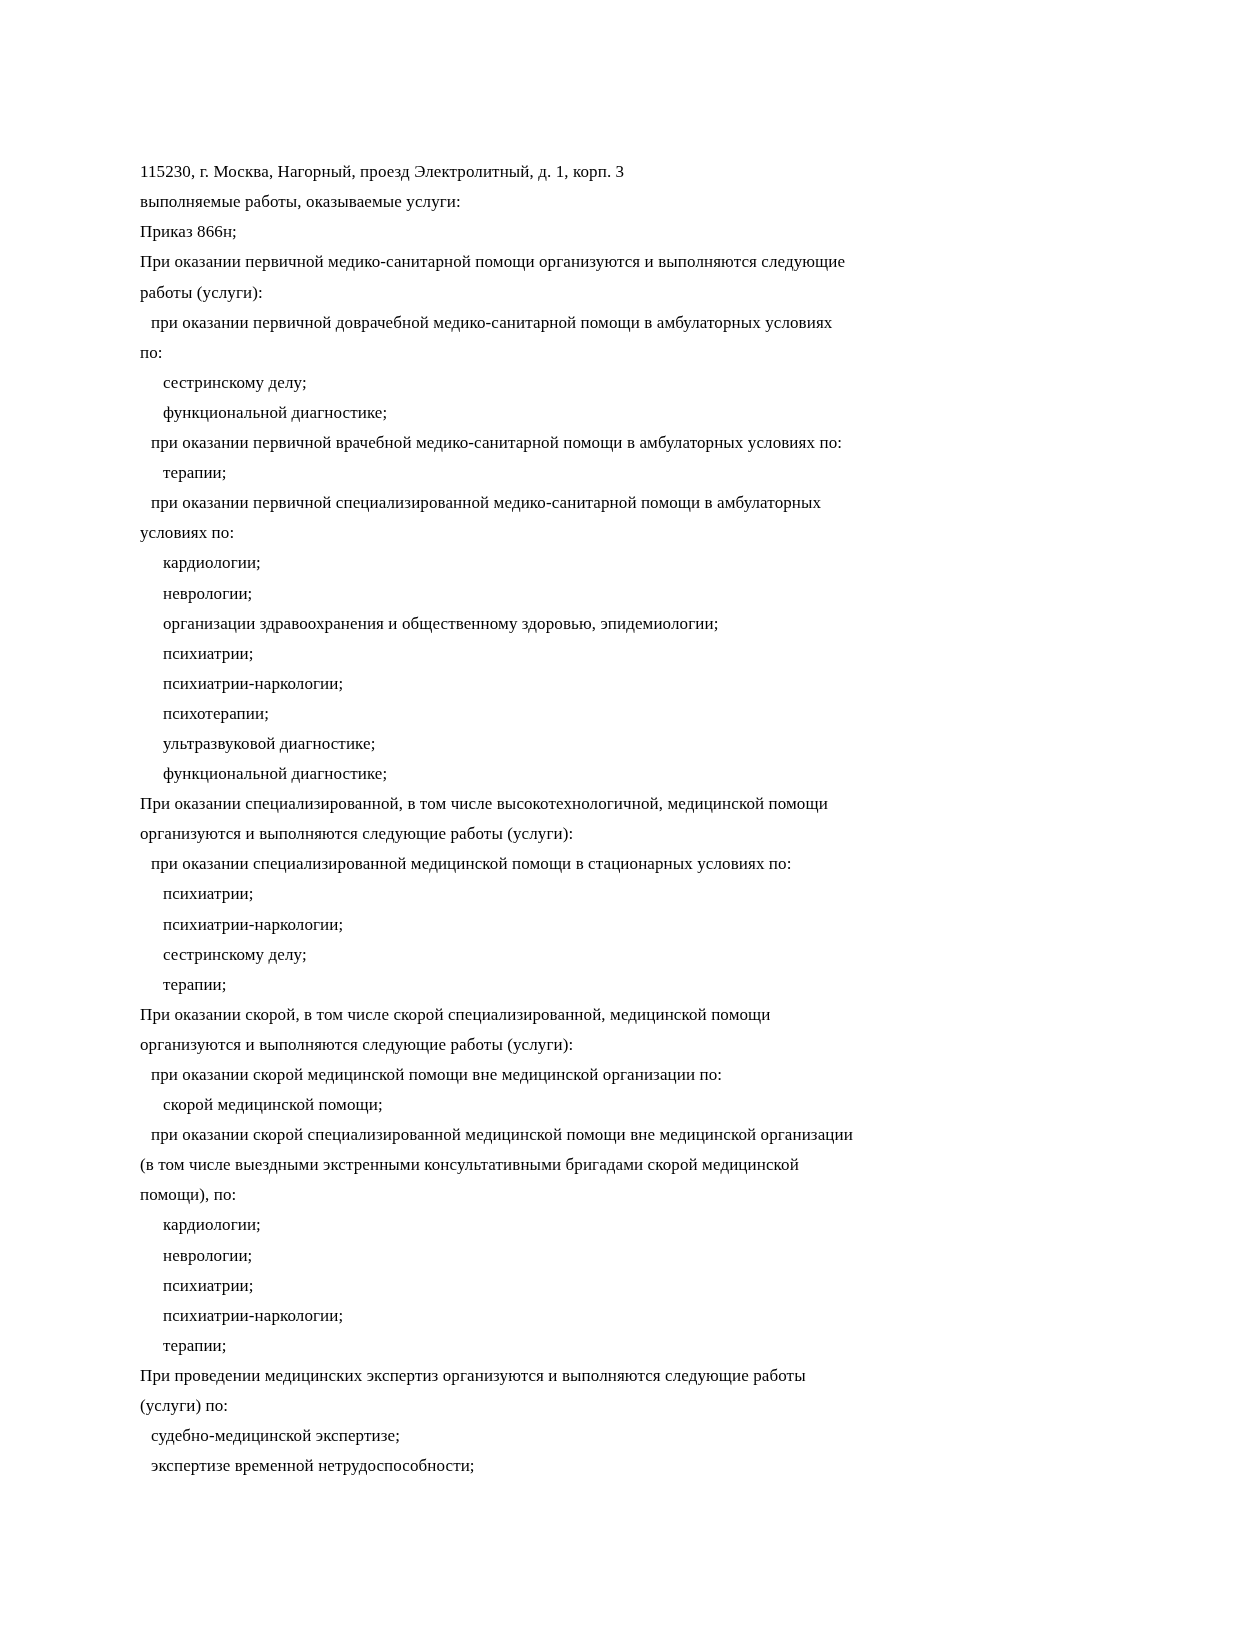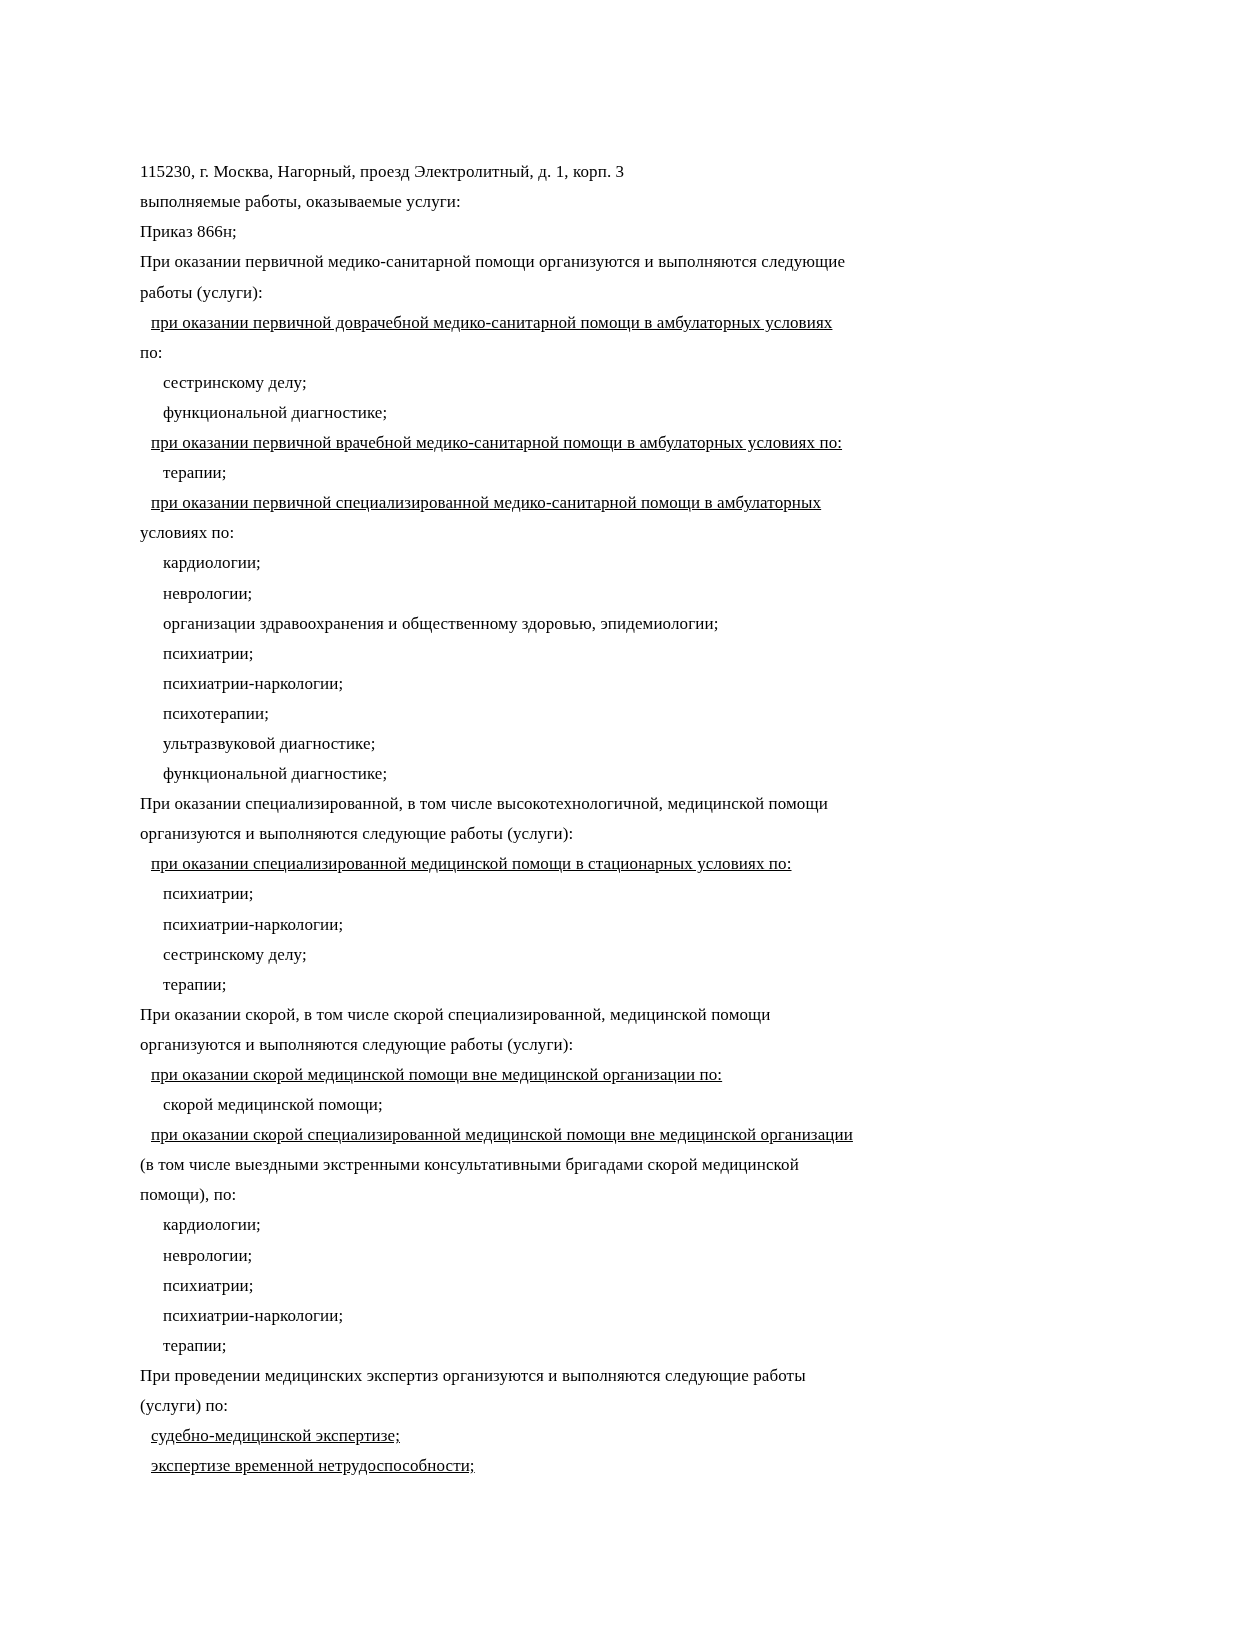--- a/index.html
+++ b/index.html
@@ -19,21 +19,21 @@
     left: 140px;
     top: 97px;
     color: #000000;
     font-size: 17px;
     line-height: 30.1px;
     white-space: pre;
     letter-spacing: 0.1px;
   }
   .line { min-height: 30.1px; }
   .indent-0 { padding-left: 0; }
-  .indent-1 { padding-left: 11px; text-decoration: underline; }
+  .indent-1 { padding-left: 11px; }
   .indent-2 { padding-left: 23px; }
 </style>
 </head>
 <body>
 
 <main class="doc">
   <div style="color: rgb(0, 0, 0);"><div class="line indent-0">115230, г. Москва, Нагорный, проезд Электролитный, д. 1, корп. 3</div><div class="line indent-0">выполняемые работы, оказываемые услуги:</div><div class="line indent-0">Приказ 866н;</div><div class="line indent-0">При оказании первичной медико-санитарной помощи организуются и выполняются следующие</div><div class="line indent-0">работы (услуги):</div><div class="line indent-1">при оказании первичной доврачебной медико-санитарной помощи в амбулаторных условиях</div><div class="line indent-0">по:</div><div class="line indent-2">сестринскому делу;</div><div class="line indent-2">функциональной диагностике;</div><div class="line indent-1">при оказании первичной врачебной медико-санитарной помощи в амбулаторных условиях по:</div><div class="line indent-2">терапии;</div><div class="line indent-1">при оказании первичной специализированной медико-санитарной помощи в амбулаторных</div><div class="line indent-0">условиях по:</div><div class="line indent-2">кардиологии;</div><div class="line indent-2">неврологии;</div><div class="line indent-2">организации здравоохранения и общественному здоровью, эпидемиологии;</div><div class="line indent-2">психиатрии;</div><div class="line indent-2">психиатрии-наркологии;</div><div class="line indent-2">психотерапии;</div><div class="line indent-2">ультразвуковой диагностике;</div><div class="line indent-2">функциональной диагностике;</div><div class="line indent-0">При оказании специализированной, в том числе высокотехнологичной, медицинской помощи</div><div class="line indent-0">организуются и выполняются следующие работы (услуги):</div><div class="line indent-1">при оказании специализированной медицинской помощи в стационарных условиях по:</div><div class="line indent-2">психиатрии;</div><div class="line indent-2">психиатрии-наркологии;</div><div class="line indent-2">сестринскому делу;</div><div class="line indent-2">терапии;</div><div class="line indent-0">При оказании скорой, в том числе скорой специализированной, медицинской помощи</div><div class="line indent-0">организуются и выполняются следующие работы (услуги):</div><div class="line indent-1">при оказании скорой медицинской помощи вне медицинской организации по:</div><div class="line indent-2">скорой медицинской помощи;</div><div class="line indent-1">при оказании скорой специализированной медицинской помощи вне медицинской организации</div><div class="line indent-0">(в том числе выездными экстренными консультативными бригадами скорой медицинской</div><div class="line indent-0">помощи), по:</div><div class="line indent-2">кардиологии;</div><div class="line indent-2">неврологии;</div><div class="line indent-2">психиатрии;</div><div class="line indent-2">психиатрии-наркологии;</div><div class="line indent-2">терапии;</div><div class="line indent-0">При проведении медицинских экспертиз организуются и выполняются следующие работы</div><div class="line indent-0">(услуги) по:</div><div class="line indent-1">судебно-медицинской экспертизе;</div><div class="line indent-1">экспертизе временной нетрудоспособности;</div></div>
 </main>
 
 </body></html>

